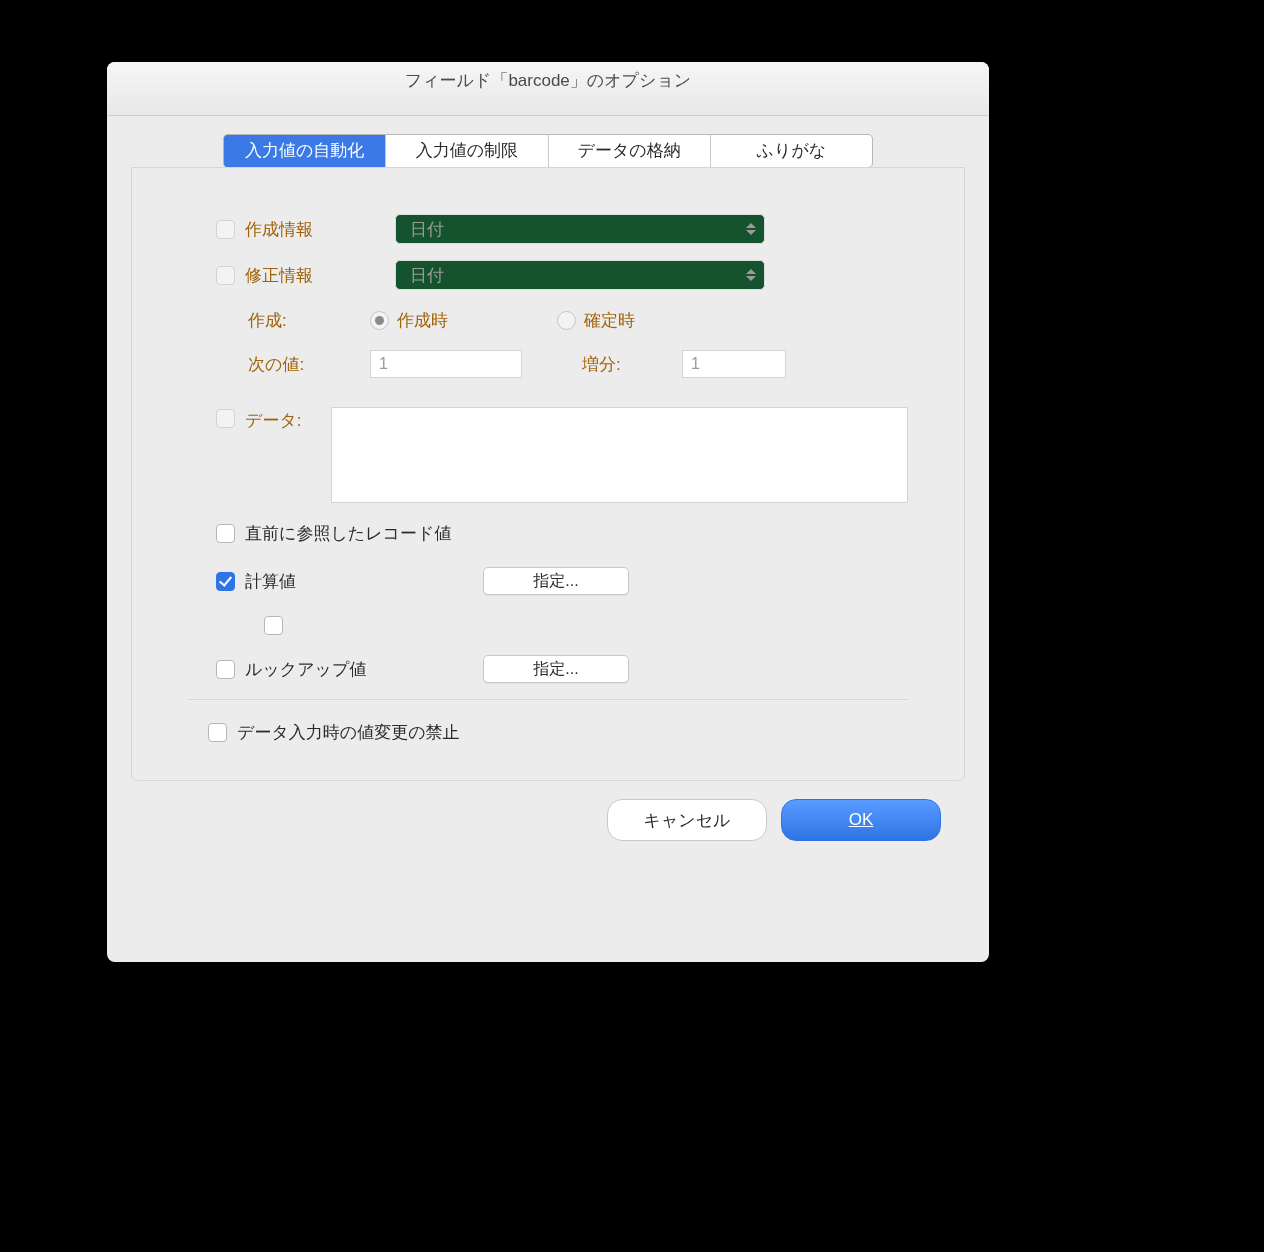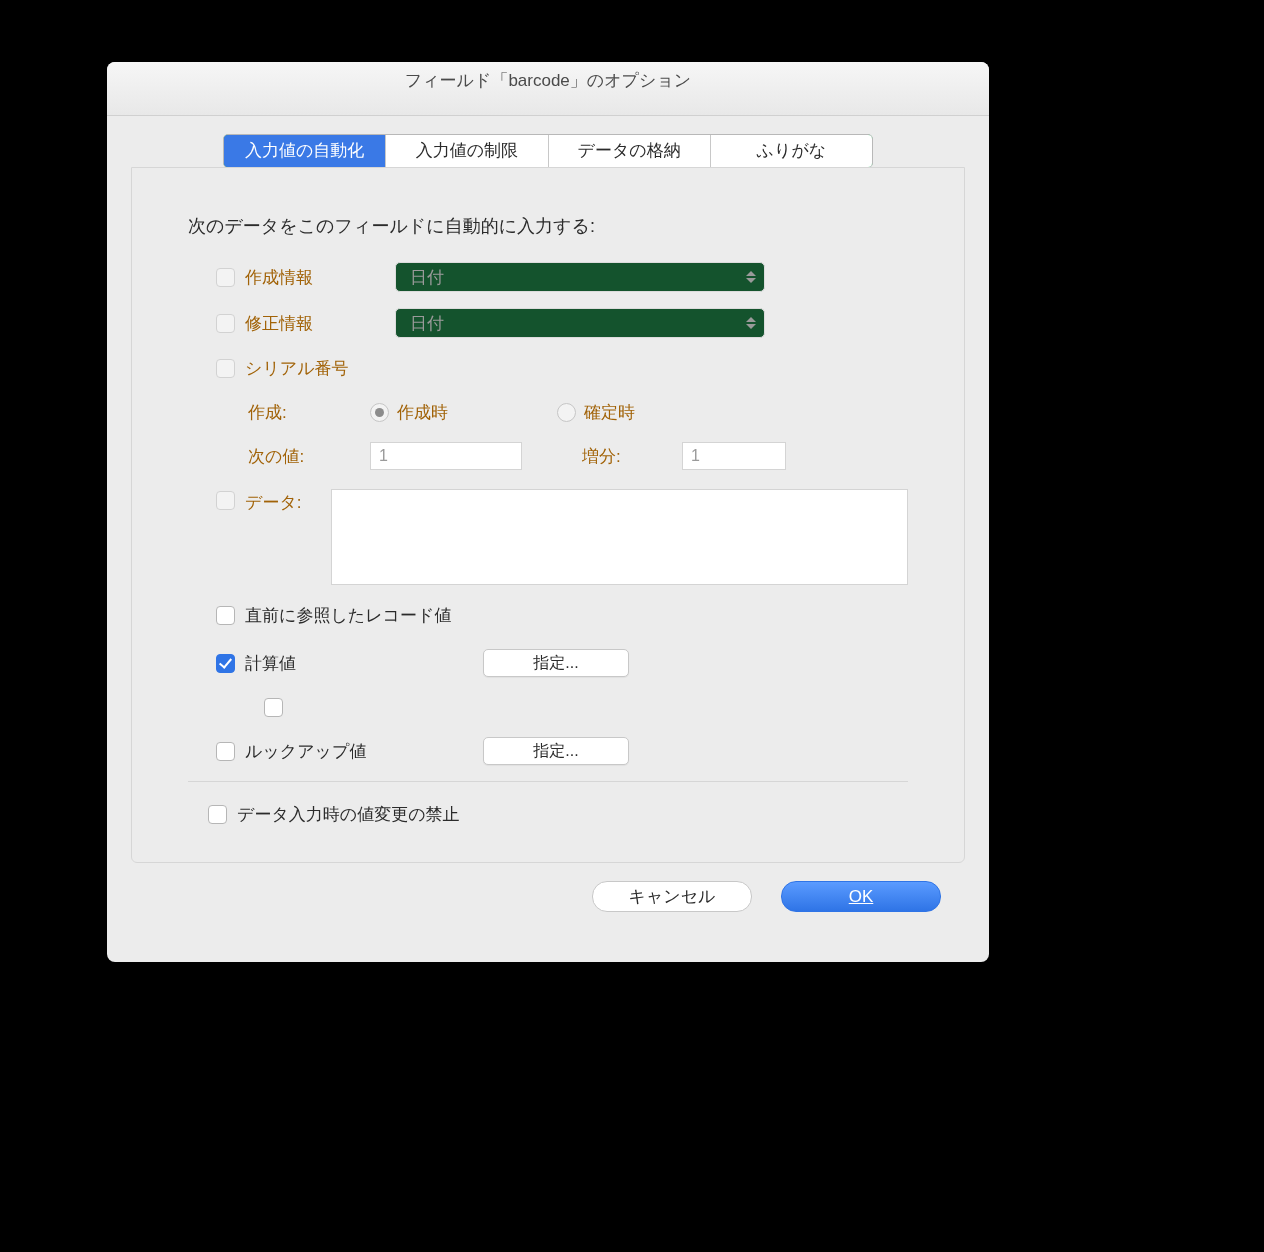--- a/index.html
+++ b/index.html
@@ -177,29 +177,28 @@
     border-top: 1px solid #d6d6d6;
     margin: 14px 0 18px 0;
   }
   .footer {
     display: flex;
     justify-content: flex-end;
     gap: 14px;
     padding: 18px 24px 0 24px;
   }
   .btn-footer {
-    width: 160px; height: 31px;
+    width: 160px; height: 42px;
     border-radius: 15px;
     font-size: 17px;
     display: inline-flex;
     align-items: center;
     justify-content: center;
     border: 1px solid #c8c8c8;
     background: #fff;
-    margin-left: 15px;
   }
   .btn-footer.primary {
     background: linear-gradient(#5a9bff, #2f74e6);
     border-color: #2f74e6;
     color: #fff;
     text-decoration: underline;
   }
 </style>
 </head>
 <body>
@@ -210,21 +209,20 @@
   <div class="body">
 
     <div class="tabs">
       <div class="tab active">入力値の自動化</div>
       <div class="tab">入力値の制限</div>
       <div class="tab">データの格納</div>
       <div class="tab">ふりがな</div>
     </div>
 
     <div class="panel">
-      <div class="heading">次のデータをこのフィールドに自動的に入力する:</div>
 
       <div class="row indent1">
         <span class="checkbox disabled"></span>
         <span class="lbl disabled" style="width:150px">作成情報</span>
         <span class="sel disabled" style="width:370px">
           <span>日付</span>
           <span class="stepper">
               <span class="up"></span>
               <span class="down"></span>
             </span>
@@ -236,34 +234,30 @@
         <span class="lbl disabled" style="width:150px">修正情報</span>
         <span class="sel disabled" style="width:370px">
           <span>日付</span>
           <span class="stepper">
               <span class="up"></span>
               <span class="down"></span>
             </span>
         </span>
       </div>
 
-      <div class="row indent1">
-        <span class="checkbox disabled"></span>
-        <span class="lbl disabled">シリアル番号</span>
-      </div>
 
       <div class="row indent2">
         <span class="lbl disabled" style="width:122px">作成:</span>
         <span class="radio checked"></span>
         <span class="lbl disabled" style="width:160px">作成時</span>
         <span class="radio"></span>
         <span class="lbl disabled">確定時</span>
       </div>
 
-      <div class="row indent2" style="margin-bottom:19px">
+      <div class="row indent2" style="margin-bottom:29px">
         <span class="lbl disabled" style="width:122px">次の値:</span>
         <input class="txt disabled" style="width: 152px;" value="1">
         <span style="width:60px"></span>
         <span class="lbl disabled" style="width:100px">増分:</span>
         <input class="txt disabled" style="width: 104px;" value="1">
       </div>
 
       <div class="row indent1" style="align-items:flex-start">
         <span class="checkbox disabled" style="margin-top:2px"></span>
         <span class="lbl disabled" style="width:86px;margin-top:2px">データ:</span>

